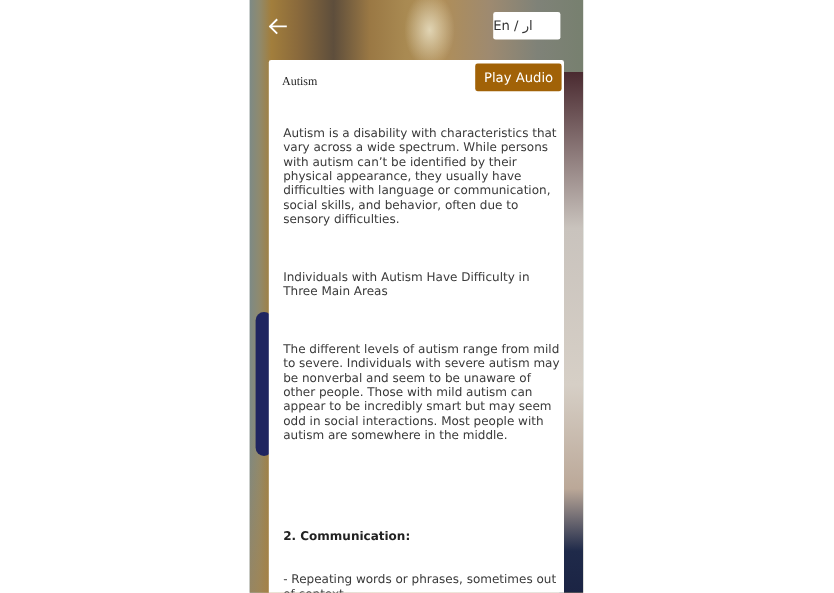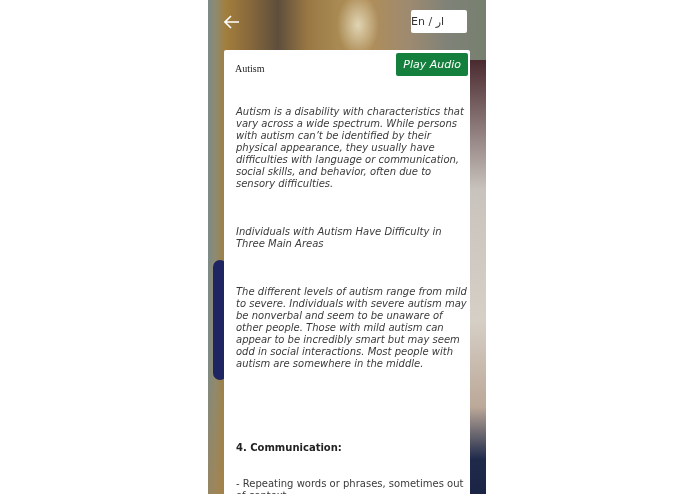--- a/index.html
+++ b/index.html
@@ -33,31 +33,31 @@
       position: absolute; left: 203px; top: 10px; width: 56px; height: 23px;
       background: #ffffff; border-radius: 2px; color: #333;
       font-size: 11px; display: flex; align-items: center; justify-content: flex-start; cursor: pointer;
     }
     .card {
       position: absolute; left: 16px; top: 50px; width: 246px; height: 460px;
       background: #ffffff; border-radius: 2px;
     }
     .play-btn {
       position: absolute; right: 2px; top: 3px; height: 23px; padding: 0 7px;
-      background: #15803d; color: #ffffff; border-radius: 2px;
-      font-size: 11px; display: flex; align-items: center; cursor: pointer; font-style: italic;
+      background: #a16207; color: #ffffff; border-radius: 2px;
+      font-size: 11px; display: flex; align-items: center; cursor: pointer;
     }
     .card-title {
       position: absolute; left: 11px; top: 13px; font-size: 10px; color: #222; font-family: Liberation Serif, serif;
     }
     .content {
       position: absolute; left: 12px; top: 32px; width: 232px;
       font-size: 10px; line-height: 12px; color: #3a3a3a; white-space: pre-wrap;
     }
-    .content p { margin: 0 0 12px 0; font-style: italic; }
+    .content p { margin: 0 0 12px 0; }
     .content .heading { font-weight: bold; color: #222; }
     .content .li { margin: 0; }
   </style>
 </head>
 <body>
 
 <div class="phone">
   <div class="bottomshade"></div>
   <div class="leftfigure"></div>
   <div class="rightfigure"></div>
@@ -77,21 +77,21 @@
       <span>Play Audio</span>
     </div>
     <div class="card-title">Autism</div>
 
     <div class="content">
       <p>Autism is a disability with characteristics that vary across a wide spectrum. While persons with autism can’t be identified by their physical appearance, they usually have difficulties with language or communication, social skills, and behavior, often due to sensory difficulties.</p>
       <p>Individuals with Autism Have Difficulty in Three Main Areas</p>
       <p>The different levels of autism range from mild to severe. Individuals with severe autism may be nonverbal and seem to be unaware of other people. Those with mild autism can appear to be incredibly smart but may seem odd in social interactions. Most people with autism are somewhere in the middle.</p>
 
       <div style="margin-bottom:12px;">
-        <div class="heading">4. Communication:</div>
+        <div class="heading">2. Communication:</div>
         <div class="li">- Repeating words or phrases, sometimes out of context</div>
         
         
         
         
       </div>
 
       
     </div>
   </div>

